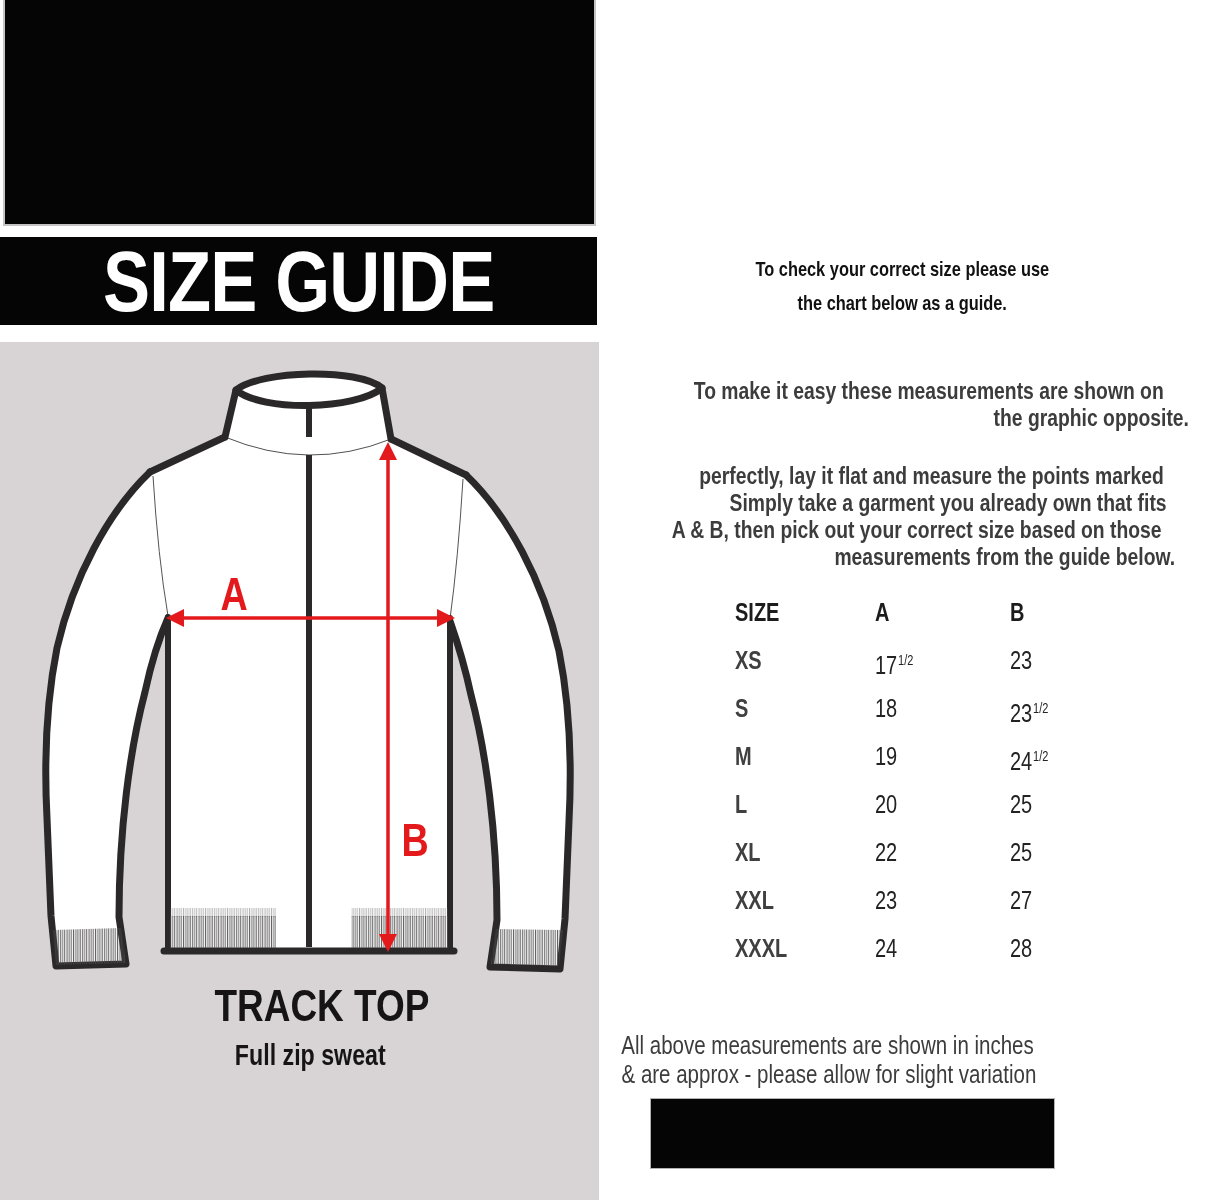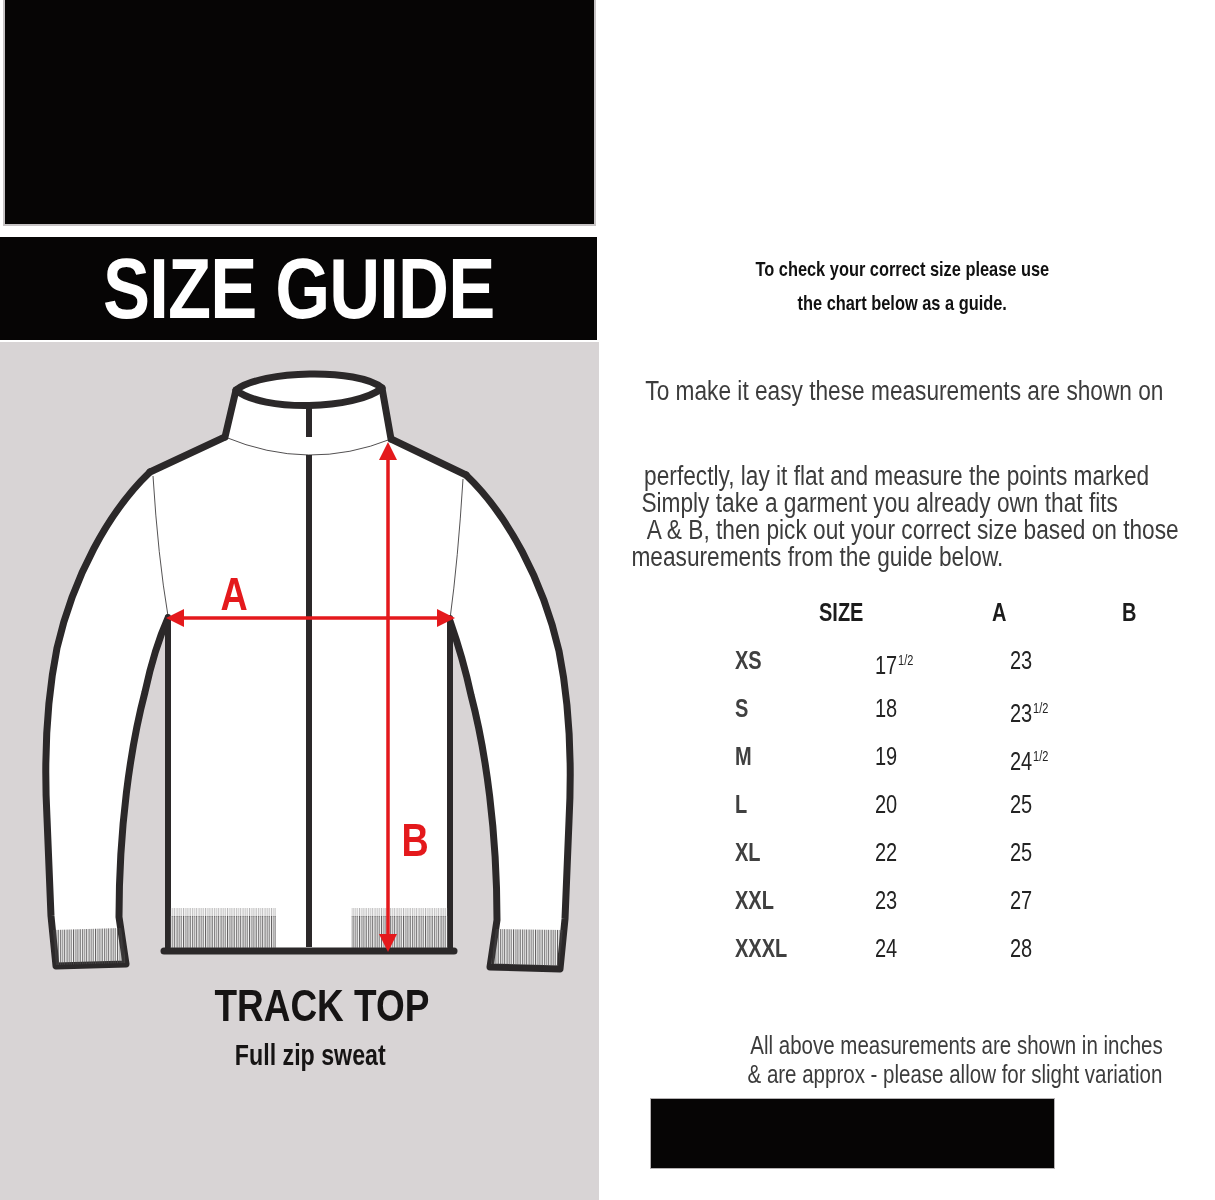--- a/index.html
+++ b/index.html
@@ -7,52 +7,52 @@
     --head:#111111; --body:#3c3c3c;
   }
   *{margin:0;padding:0;box-sizing:border-box;}
   html,body{background:#ffffff;}
   body{font-family:"Liberation Sans", sans-serif;}
   .canvas{position:relative;width:1215px;height:1200px;background:#ffffff;overflow:hidden;}
 
   
   .panel-gray{position:absolute;left:0;top:342px;width:599px;height:858px;background:var(--panel);}
   .top-logo-box{position:absolute;left:3px;top:0;width:593px;height:226px;background:var(--black);border:2px solid #c6c3c4;border-top:none;}
-  .size-guide-bar{position:absolute;left:0;top:237px;width:597px;height:103px;background:var(--black);
+  .size-guide-bar{position:absolute;left:0;top:237px;width:597px;height:88px;background:var(--black);
       display:flex;align-items:center;justify-content:center;}
   .size-guide-text{color:#ffffff;font-weight:bold;font-size:86px;letter-spacing:-1px;
       display:inline-block;transform:scaleX(.82);transform-origin:50% 50%;white-space:nowrap;}
 
   .garment-svg{position:absolute;left:0;top:342px;width:599px;height:858px;}
 
   .track-top-title{position:absolute;left:12px;top:984px;width:620px;text-align:center;color:#161414;
       font-size:44px;font-weight:bold;line-height:1;}
   .track-top-sub{position:absolute;left:0;top:1040px;width:620px;text-align:center;color:#161414;
       font-size:29px;font-weight:bold;line-height:1.1;}
   .cc{display:inline-block;transform:scaleX(.84);transform-origin:50% 50%;white-space:nowrap;}
   .cc80{display:inline-block;transform:scaleX(.8);transform-origin:50% 50%;white-space:nowrap;}
   .intro-heading{position:absolute;left:596px;top:252px;width:612px;text-align:center;color:var(--head);
       font-size:21px;font-weight:bold;line-height:34px;}
   .intro-heading .cc{transform:scaleX(.78);}
-  .para{position:absolute;left:596px;width:612px;text-align:left;color:var(--body);
-      font-size:27px;line-height:27px;font-weight:normal;}
+  .para{position:absolute;left:596px;width:612px;text-align:right;color:var(--body);
+      font-size:23px;line-height:27px;font-weight:bold;}
   .para-1{top:378px;}
   .para-2{top:463px;}
-  .footer-note{position:absolute;left:596px;top:1031px;width:612px;text-align:right;color:var(--body);
+  .footer-note{position:absolute;left:576px;top:1031px;width:612px;text-align:left;color:var(--body);
       font-size:25px;line-height:29px;}
   .footer-note .cc{transform:scaleX(.82);}
 
   
   .size-table{position:absolute;left:735px;top:600px;width:420px;color:#232323;}
   .trow{display:flex;height:48px;align-items:flex-start;}
   .tcell{font-size:25px;line-height:25px;}
   .col-size{width:140px;font-weight:bold;color:#404040;}
   .col-a{width:135px;}
   .col-b{width:130px;}
-  .thead .tcell{font-weight:bold;color:#1c1c1c;text-align:right;}
+  .thead .tcell{font-weight:bold;color:#1c1c1c;}
   .cl{display:inline-block;transform:scaleX(.8);transform-origin:0 50%;white-space:nowrap;}
   .tcell sup{font-size:.55em;vertical-align:super;letter-spacing:0;margin-left:1px;}
 
   .bottom-logo-box{position:absolute;left:650px;top:1098px;width:405px;height:71px;background:var(--black);
       border:1px solid #b5b2b3;}
 
   
   .fillwhite{fill:#ffffff;stroke:none;}
   .outline{stroke:var(--outline);stroke-width:7;fill:none;stroke-linecap:round;stroke-linejoin:round;}
   .outline6{stroke:var(--outline);stroke-width:6;fill:none;stroke-linecap:round;stroke-linejoin:round;}
@@ -140,20 +140,21 @@
     <span class="cc80">Full zip sweat</span>
   </div>
 
   <div class="intro-heading">
     <div><span class="cc">To check your correct size please use</span></div>
     <div><span class="cc">the chart below as a guide.</span></div>
   </div>
 
   <div class="para para-1">
     <div><span class="cc">To make it easy these measurements are shown on</span></div>
+    <div><span class="cc">the graphic opposite.</span></div>
   </div>
 
   <div class="para para-2">
     <div><span class="cc">perfectly, lay it flat and measure the points marked</span></div>
     <div><span class="cc">Simply take a garment you already own that fits</span></div>
     <div><span class="cc">A &amp; B, then pick out your correct size based on those</span></div>
     <div><span class="cc">measurements from the guide below.</span></div>
   </div>
 
   <div class="size-table">

